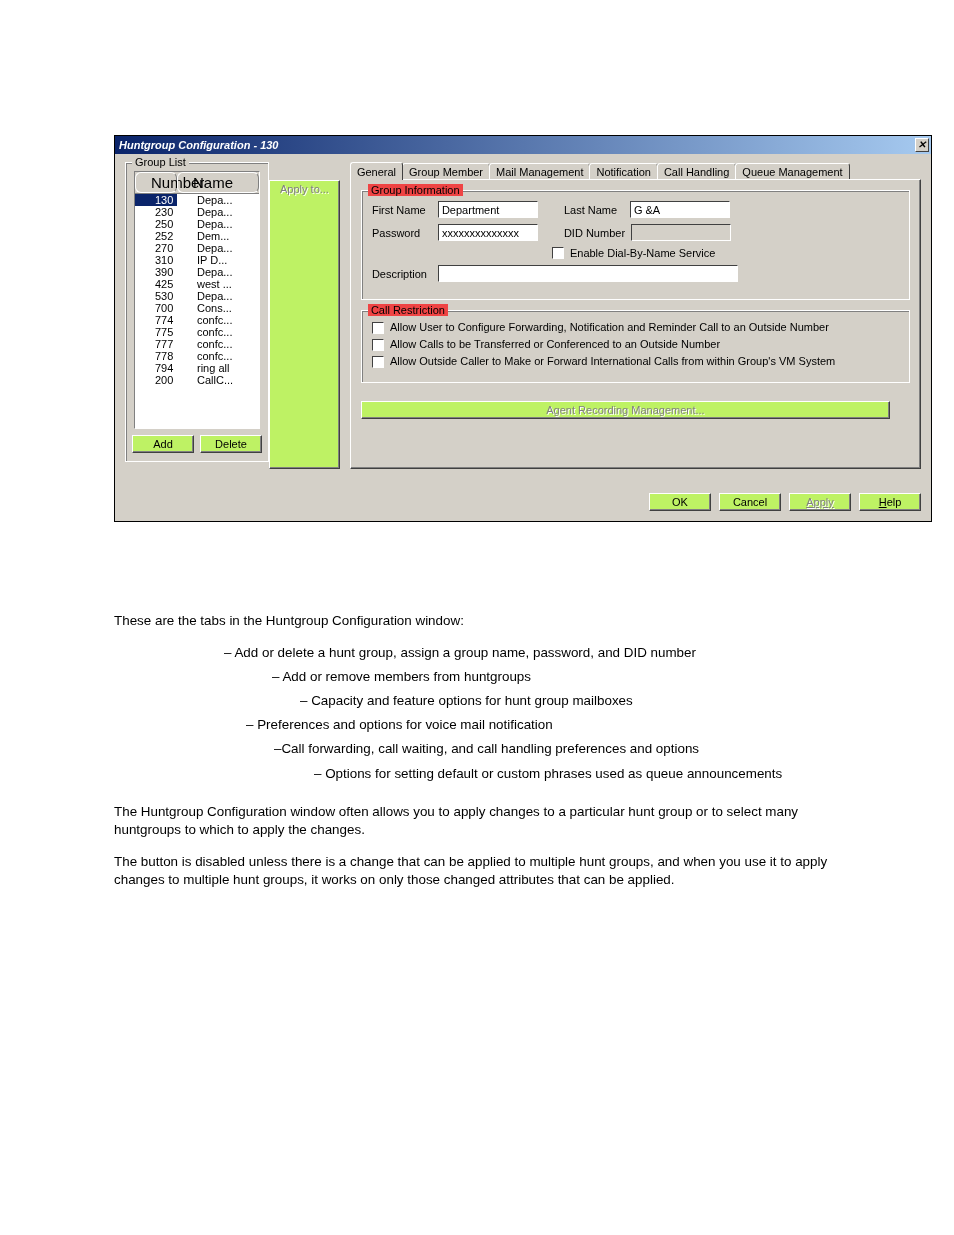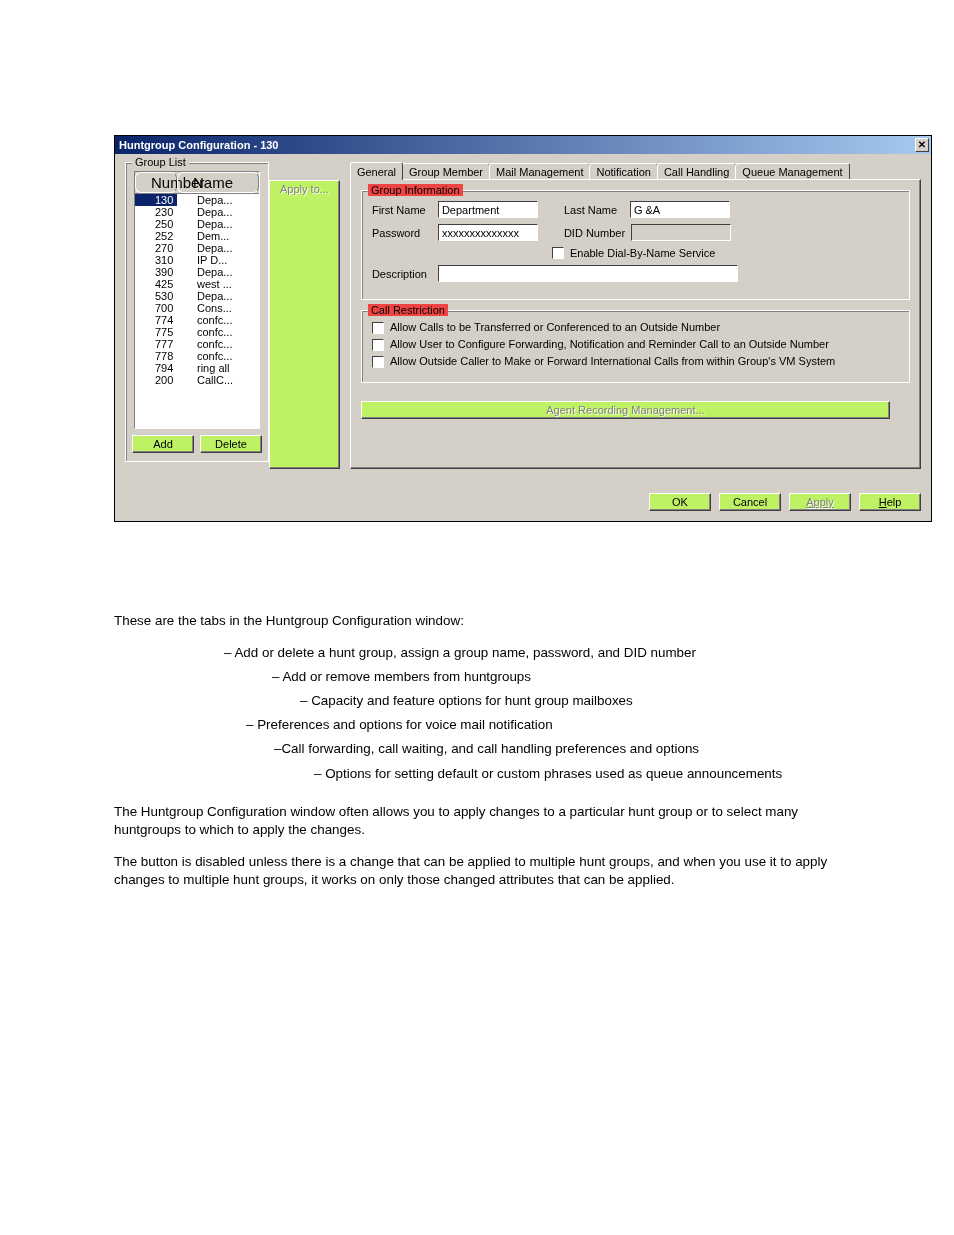--- a/index.html
+++ b/index.html
@@ -30,20 +30,21 @@
   .titlebar {
     height: 18px;
     background: linear-gradient(to right, #0a246a, #a6caf0);
     color: #fff;
     display: flex;
     align-items: center;
     justify-content: space-between;
     padding: 0 2px 0 4px;
     font-weight: bold;
     font-size: 11px;
+    font-style: italic;
   }
   .titlebar .close {
     width: 14px; height: 14px;
     background: #d4d0c8;
     border: 1px solid #fff;
     border-right-color:#404040; border-bottom-color:#404040;
     color:#000;
     font-size:10px;
     line-height:11px;
     text-align:center;
@@ -354,25 +355,25 @@
               <div class="form-row">
                 <label>Description</label>
                 <input class="textfield" style="width: 300px;" value="">
               </div>
             </div>
 
             <div class="inner-fs">
               <span class="legend">Call Restriction</span>
               <div class="cr-row">
                 <span class="cb-wrap"><span class="checkbox"></span></span>
-                <span>Allow Calls to be Transferred or Conferenced to an Outside Number</span>
+                <span>Allow User to Configure Forwarding, Notification and Reminder Call to an Outside Number</span>
               </div>
               <div class="cr-row">
                 <span class="cb-wrap"><span class="checkbox"></span></span>
-                <span>Allow User to Configure Forwarding, Notification and Reminder Call to an Outside Number</span>
+                <span>Allow Calls to be Transferred or Conferenced to an Outside Number</span>
               </div>
               <div class="cr-row">
                 <span class="cb-wrap"><span class="checkbox"></span></span>
                 <span>Allow Outside Caller to Make or Forward International Calls from within Group's VM System</span>
               </div>
             </div>
 
             <div style="text-align:right; padding-right:20px; margin-top:18px;">
               <div class="btn disabled" style="min-width:170px;">Agent Recording Management...</div>
             </div>

